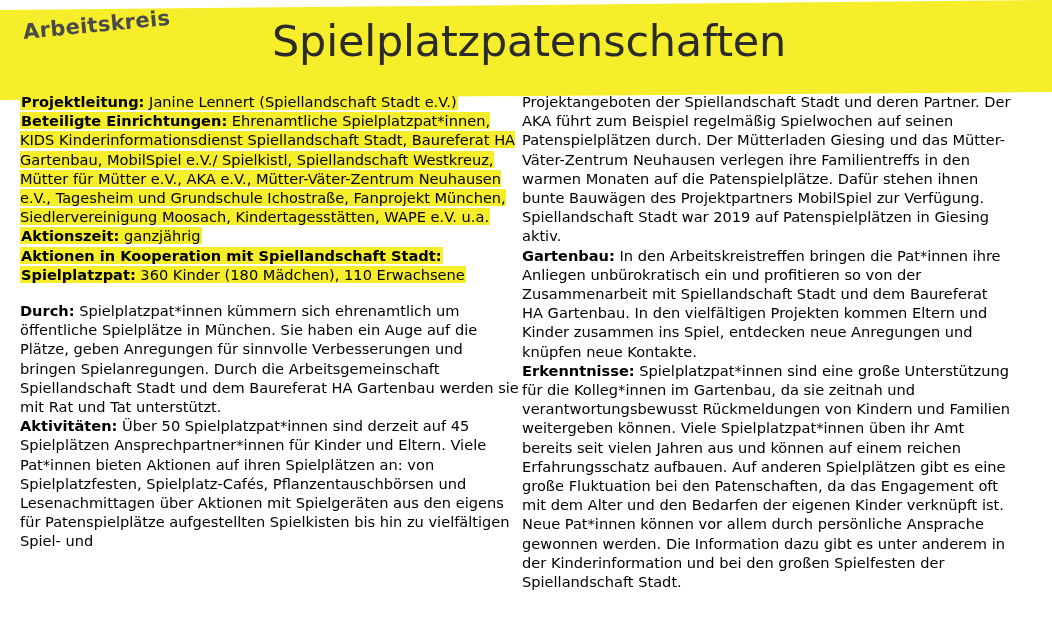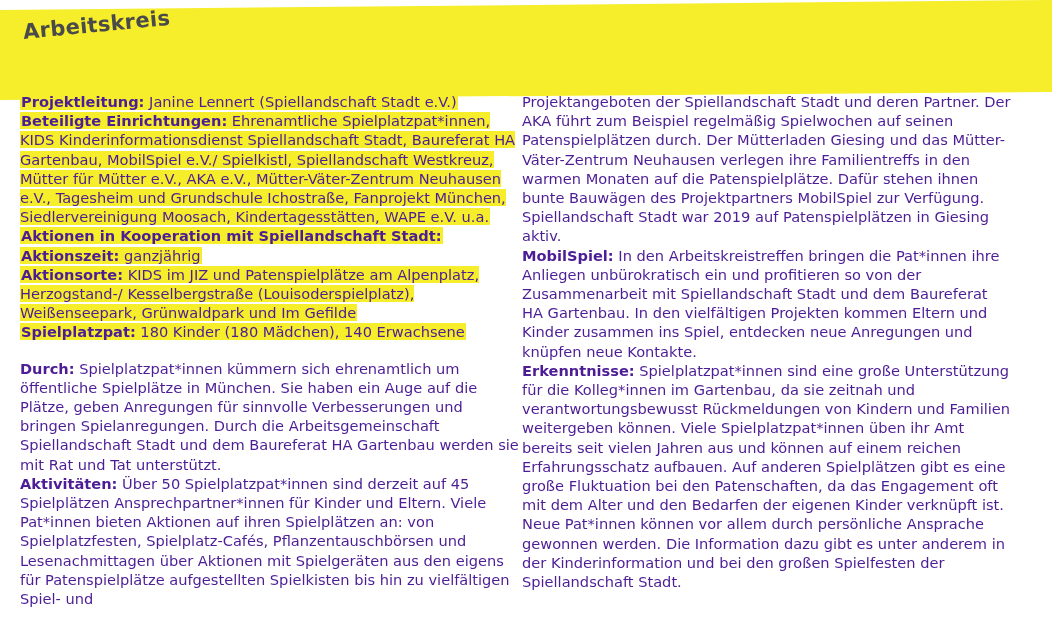--- a/index.html
+++ b/index.html
@@ -57,21 +57,21 @@
     top: 92px;
     width: 1052px;
     height: 552px;
   }
   .col {
     position: absolute;
     top: 0;
     width: 500px;
     font-size: 14.6px;
     line-height: 19.2px;
-    color: #4c1d95;
+    color: #000000;
   }
   .col-left { left: 20px; }
   .col-right { left: 522px; width: 490px; }
 
   .col p {
     margin: 0;
     text-align: left;
   }
   .gap {
     height: 17px;
@@ -93,46 +93,46 @@
 </style>
 </head>
 <body>
 
 <div class="page">
 
   <div class="banner"></div>
 
   <div class="kicker">Arbeitskreis</div>
 
+  <div class="title">Spielplatzpatenschaften</div>
 
   <div class="columns">
 
     <div class="col col-left">
 
       <div class="meta">
         <p><span class="line"><span class="lbl">Projektleitung:</span><span> Janine Lennert (Spiellandschaft Stadt e.V.)</span></span></p>
         <p><span class="line"><span class="lbl">Beteiligte Einrichtungen:</span><span> Ehrenamtliche Spielplatzpat*innen, KIDS Kinderinformationsdienst Spiellandschaft Stadt, Baureferat HA Gartenbau, MobilSpiel e.V./ Spielkistl, Spiellandschaft Westkreuz, Mütter für Mütter e.V., AKA e.V., Mütter-Väter-Zentrum Neuhausen e.V., Tagesheim und Grundschule Ichostraße, Fanprojekt München, Siedlervereinigung Moosach, Kindertagesstätten, WAPE e.V. u.a.</span></span></p>
+        <p><span class="line"><span class="lbl">Aktionszeit:</span><span> ganzjährig</span></span></p>
         <p><span class="line"><span class="lbl">Aktionen in Kooperation mit Spiellandschaft Stadt:</span><span></span></span></p>
-        <p><span class="line"><span class="lbl">Aktionszeit:</span><span> ganzjährig</span></span></p>
-        <p><span class="line"><span class="lbl">Aktionsorte:</span><span> KIDS im JIZ und Patenspielplätze am Alpenplatz, Herzogstand-/ Kesselbergstraße (Louisoderspielplatz), Weißenseepark, Grünwaldpark und Im Gefilde</span></span></p>
-        <p><span class="line"><span class="lbl">Spielplatzpat:</span><span> 180 Kinder (180 Mädchen), 140 Erwachsene</span></span></p>
+        <p><span class="line"><span class="lbl">Spielplatzpat:</span><span> 360 Kinder (180 Mädchen), 110 Erwachsene</span></span></p>
       </div>
 
       <div class="gap"></div>
 
       <p><span class="lbl">Durch:</span><span> Spielplatzpat*innen kümmern sich ehrenamtlich um öffentliche Spielplätze in München. Sie haben ein Auge auf die Plätze, geben Anregungen für sinnvolle Verbesserungen und bringen Spielanregungen. Durch die Arbeitsgemeinschaft Spiellandschaft Stadt und dem Baureferat HA Gartenbau werden sie mit Rat und Tat unterstützt.</span></p>
 
       <p><span class="lbl">Aktivitäten:</span><span> Über 50 Spielplatzpat*innen sind derzeit auf 45 Spielplätzen Ansprechpartner*innen für Kinder und Eltern. Viele Pat*innen bieten Aktionen auf ihren Spielplätzen an: von Spielplatzfesten, Spielplatz-Cafés, Pflanzentauschbörsen und Lesenachmittagen über Aktionen mit Spielgeräten aus den eigens für Patenspielplätze aufgestellten Spielkisten bis hin zu vielfältigen Spiel- und</span></p>
 
     </div>
 
     <div class="col col-right">
 
       <p>Projektangeboten der Spiellandschaft Stadt und deren Partner. Der AKA führt zum Beispiel regelmäßig Spielwochen auf seinen Patenspielplätzen durch. Der Mütterladen Giesing und das Mütter-Väter-Zentrum Neuhausen verlegen ihre Familientreffs in den warmen Monaten auf die Patenspielplätze. Dafür stehen ihnen bunte Bauwägen des Projektpartners MobilSpiel zur Verfügung. Spiellandschaft Stadt war 2019 auf Patenspielplätzen in Giesing aktiv.</p>
 
-      <p><span class="lbl">MobilSpiel:</span><span> In den Arbeitskreistreffen bringen die Pat*innen ihre Anliegen unbürokratisch ein und profitieren so von der Zusammenarbeit mit Spiellandschaft Stadt und dem Baureferat HA Gartenbau. In den vielfältigen Projekten kommen Eltern und Kinder zusammen ins Spiel, entdecken neue Anregungen und knüpfen neue Kontakte.</span></p>
+      <p><span class="lbl">Gartenbau:</span><span> In den Arbeitskreistreffen bringen die Pat*innen ihre Anliegen unbürokratisch ein und profitieren so von der Zusammenarbeit mit Spiellandschaft Stadt und dem Baureferat HA Gartenbau. In den vielfältigen Projekten kommen Eltern und Kinder zusammen ins Spiel, entdecken neue Anregungen und knüpfen neue Kontakte.</span></p>
 
       <p><span class="lbl">Erkenntnisse:</span><span> Spielplatzpat*innen sind eine große Unterstützung für die Kolleg*innen im Gartenbau, da sie zeitnah und verantwortungsbewusst Rückmeldungen von Kindern und Familien weitergeben können. Viele Spielplatzpat*innen üben ihr Amt bereits seit vielen Jahren aus und können auf einem reichen Erfahrungsschatz aufbauen. Auf anderen Spielplätzen gibt es eine große Fluktuation bei den Patenschaften, da das Engagement oft mit dem Alter und den Bedarfen der eigenen Kinder verknüpft ist. Neue Pat*innen können vor allem durch persönliche Ansprache gewonnen werden. Die Information dazu gibt es unter anderem in der Kinderinformation und bei den großen Spielfesten der Spiellandschaft Stadt.</span></p>
 
     </div>
 
   </div>
 </div>
 
 </body></html>

